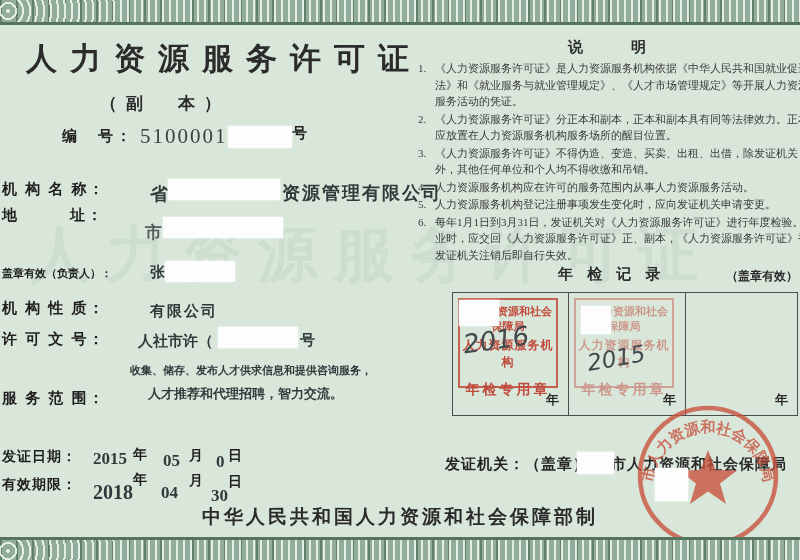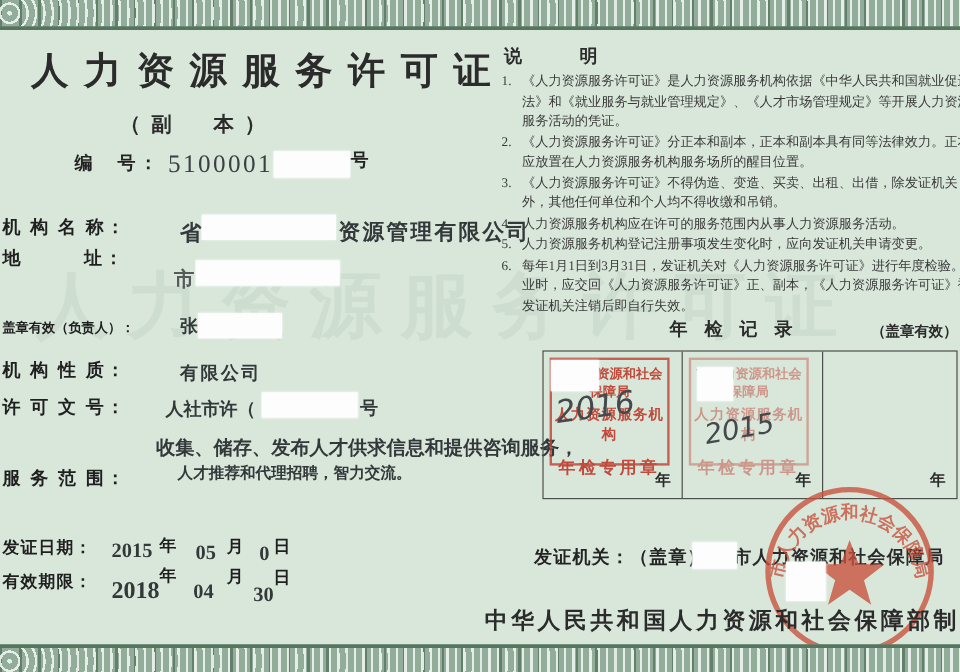--- a/index.html
+++ b/index.html
@@ -26,41 +26,41 @@
   .serial-number{left:140px;top:124px;font-size:21px;letter-spacing:2px;color:#3a3f42;font-family:"Liberation Serif",serif;}
   .serial-suffix{left:292px;top:124px;font-size:15px;font-weight:bold;color:#222;}
 
   .flabel{font-size:15px;font-weight:bold;color:#1f1f1f;letter-spacing:2px;}
   .fvalue{font-family:"Liberation Serif",serif;font-weight:600;color:#33393b;}
 
   .notes{left:418px;top:60px;width:398px;font-family:"Liberation Serif",serif;font-size:11px;line-height:16.5px;color:#3a3a3a;}
   .notes ol{list-style:none;margin:0;padding:0;}
   .notes li{display:flex;margin:0 0 1px 0;}
   .notes .n{width:17px;flex:0 0 17px;}
-  .notes-title{left:420px;top:38px;width:380px;text-align:left;font-size:15px;font-weight:bold;letter-spacing:6px;color:#2b2b2b;}
+  .notes-title{left:420px;top:38px;width:380px;text-align:center;font-size:15px;font-weight:bold;letter-spacing:6px;color:#2b2b2b;}
 
   .annual-title{left:558px;top:265px;font-size:15px;font-weight:bold;letter-spacing:5px;color:#2b2b2b;}
   .annual-note{left:726px;top:268px;font-size:12px;font-weight:bold;color:#2b2b2b;}
   .annual-table{left:452px;top:292px;width:344px;height:122px;display:grid;grid-template-columns:116px 117px 111px;border:1px solid #4c4f4c;}
   .annual-cell{position:relative;border-right:1px solid #4c4f4c;}
   .annual-cell:last-child{border-right:none;}
   .year-suffix{position:absolute;right:9px;bottom:6px;font-size:13px;font-weight:bold;color:#2b2b2b;}
 
   .stamp{position:absolute;left:5px;top:5px;width:100px;height:90px;border:2px solid rgba(193,62,48,.8);
     color:#c04a3b;text-align:center;font-family:"Liberation Serif",serif;font-weight:bold;padding-top:4px;box-sizing:border-box;}
   .stamp .s1{font-size:11px;letter-spacing:0;}
   .stamp .s2{font-size:12px;letter-spacing:1px;margin-top:3px;}
   .stamp .s3{font-size:14px;letter-spacing:3px;margin-top:10px;}
   .stamp.faded{opacity:.5;}
   .hand{font-family:"DejaVu Sans",sans-serif;font-style:italic;color:#43494c;}
 
   .issuer-label{left:445px;top:455px;font-size:15px;font-weight:bold;letter-spacing:1px;color:#242424;}
   .issuer-name{left:611px;top:455px;font-size:15px;font-weight:bold;letter-spacing:1px;color:#2a2a2a;}
 
-  .footer{left:0;top:504px;width:800px;text-align:right;font-family:"Liberation Serif",serif;
+  .footer{left:0;top:504px;width:800px;text-align:center;font-family:"Liberation Serif",serif;
     font-weight:600;font-size:19px;letter-spacing:3px;color:#2b2b2b;}
 
   .watermark{left:30px;top:215px;font-size:60px;font-weight:bold;letter-spacing:16px;
     color:rgba(105,140,115,.10);white-space:nowrap;}
 
   .redact{position:absolute;background:#fdfdfd;box-shadow:0 0 2px rgba(255,255,255,.9);}
 
   .seal-svg{position:absolute;left:632px;top:402px;}
 </style>
 </head>
@@ -90,21 +90,21 @@
   <div class="abs fvalue" style="left:150px;top:263px;font-size:15px;">张</div>
 
   <div class="abs flabel" style="left:2px;top:299px;">机 构 性 质：</div>
   <div class="abs fvalue" style="left:150px;top:302px;font-size:15px;letter-spacing:2px;">有限公司</div>
 
   <div class="abs flabel" style="left:2px;top:330px;">许 可 文 号：</div>
   <div class="abs fvalue" style="left:138px;top:332px;font-size:15px;">人社市许（</div>
   <div class="abs fvalue" style="left:300px;top:331px;font-size:15px;">号</div>
 
   <div class="abs flabel" style="left:2px;top:361px;margin-top:28px;">服 务 范 围：</div>
-  <div class="abs fvalue" style="left:130px;top:363px;font-size:16px;font-family:Liberation Mono, monospace;">收集、储存、发布人才供求信息和提供咨询服务，</div>
+  <div class="abs fvalue" style="left:130px;top:363px;font-size:11px;font-family:Liberation Mono, monospace;">收集、储存、发布人才供求信息和提供咨询服务，</div>
   <div class="abs fvalue" style="left:148px;top:385px;font-size:13px;">人才推荐和代理招聘，智力交流。</div>
 
   <div class="abs flabel" style="left:2px;top:448px;font-size:14px;letter-spacing:1px;">发证日期：</div>
   <div class="abs fvalue" style="left:93px;top:449px;font-size:17px;">2015</div>
   <div class="abs flabel" style="left:133px;top:446px;font-size:14px;">年</div>
   <div class="abs fvalue" style="left:163px;top:451px;font-size:17px;">05</div>
   <div class="abs flabel" style="left:189px;top:447px;font-size:14px;">月</div>
   <div class="abs fvalue" style="left:216px;top:452px;font-size:17px;">0</div>
   <div class="abs flabel" style="left:228px;top:447px;font-size:14px;">日</div>
 

